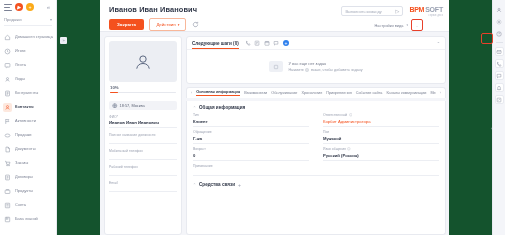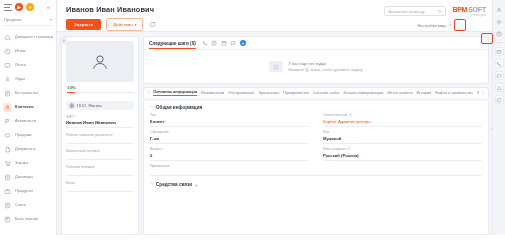--- a/index.html
+++ b/index.html
@@ -2,21 +2,21 @@
 <html><head>
 <meta charset="utf-8">
 <style>
   * { box-sizing: border-box; margin: 0; padding: 0; }
   html, body {
     width: 505px; height: 235px;
     font-family: "Liberation Sans", sans-serif;
     background: #ffffff;
     overflow: hidden;
   }
-  .app { position: relative; width: 505px; height: 235px; display: flex; background: #0c4a6e; }
+  .app { position: relative; width: 505px; height: 235px; display: flex; background: #14532d; gap: 43px; }
 
   
   .sidebar {
     width: 57px; height: 235px; background: #ffffff;
     border-right: 1px solid #e8eaf0;
     display: flex; flex-direction: column; flex: none;
   }
   .sb-top { height: 14px; display: flex; align-items: center; padding: 0 4px; gap: 3px; }
   .burger { width: 8px; height: 7px; display: flex; flex-direction: column; justify-content: space-between; }
   .burger i { display: block; height: 1px; background: #7b8194; border-radius: 1px; }

